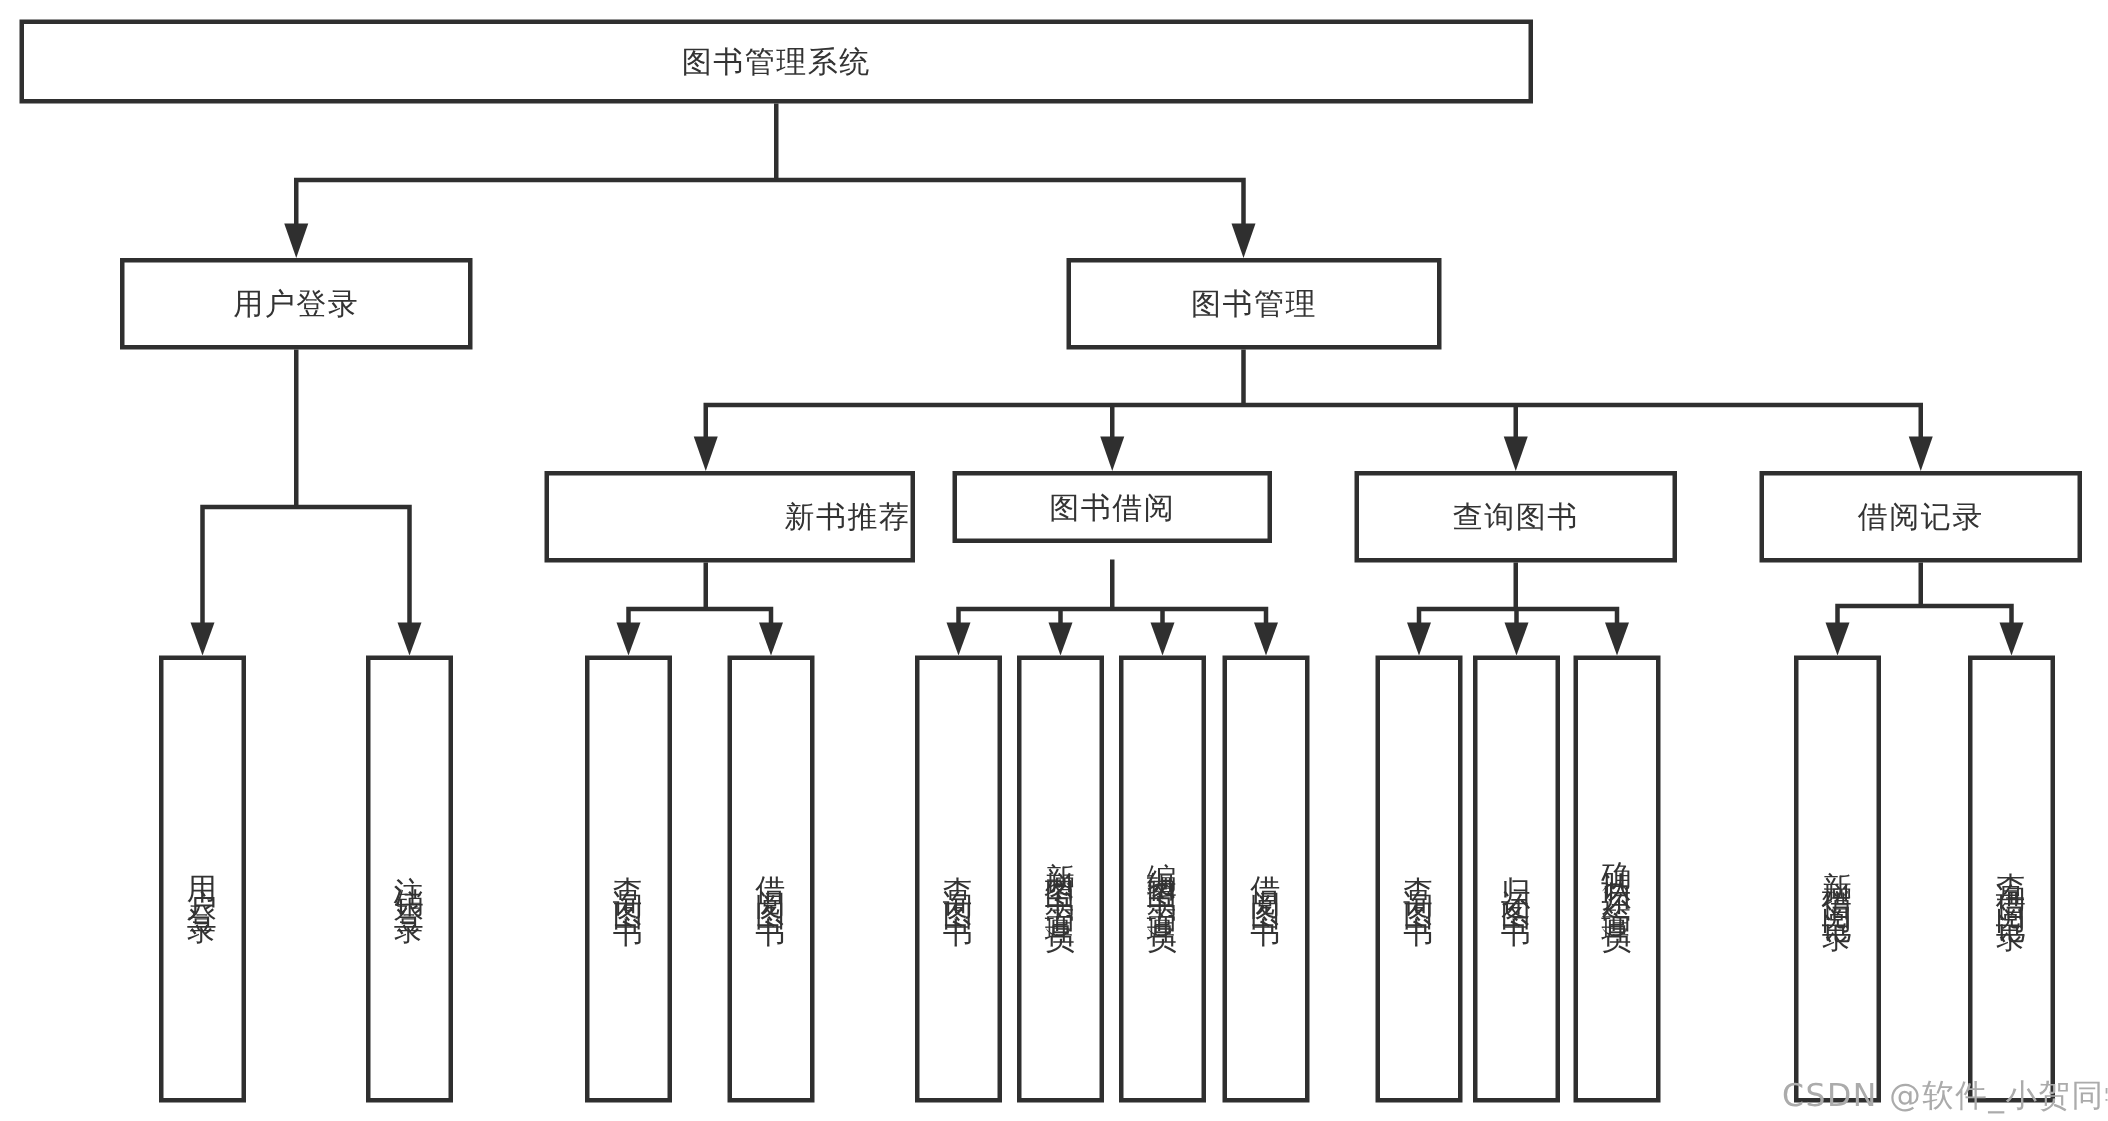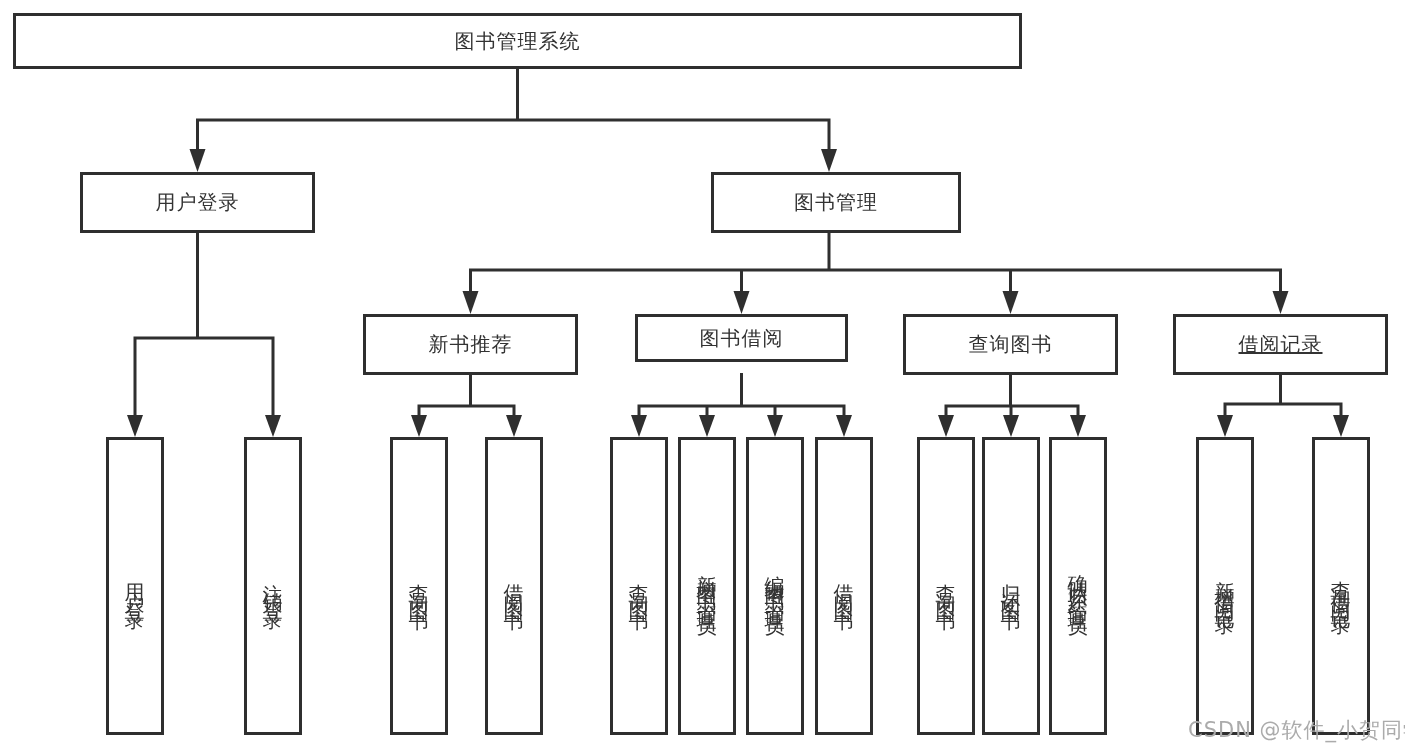--- a/index.html
+++ b/index.html
@@ -65,30 +65,30 @@
     <span>图书管理系统</span>
   </div>
 
   <div class="hbox" style="left:80px;top:172px;width:235px;height:61px;">
     <span>用户登录</span>
   </div>
   <div class="hbox" style="left:711px;top:172px;width:250px;height:61px;">
     <span>图书管理</span>
   </div>
 
-  <div class="hbox" style="left:363px;top:314px;width:215px;height:61px;">
+  <div class="hbox" style="left:363px;top:314px;width:247px;height:61px;justify-content:flex-end;">
     <span>新书推荐</span>
   </div>
   <div class="hbox" style="left:635px;top:314px;width:213px;height:48px;">
     <span>图书借阅</span>
   </div>
   <div class="hbox" style="left:903px;top:314px;width:215px;height:61px;">
     <span>查询图书</span>
   </div>
-  <div class="hbox" style="left:1173px;top:314px;width:215px;height:61px;text-decoration:underline;">
+  <div class="hbox" style="left:1173px;top:314px;width:215px;height:61px;">
     <span>借阅记录</span>
   </div>
 
   <div class="leaf" style="left:106px;">
     <span class="vtext">用户登录</span>
   </div>
   <div class="leaf" style="left:244px;">
     <span class="vtext">注销登录</span>
   </div>
 

